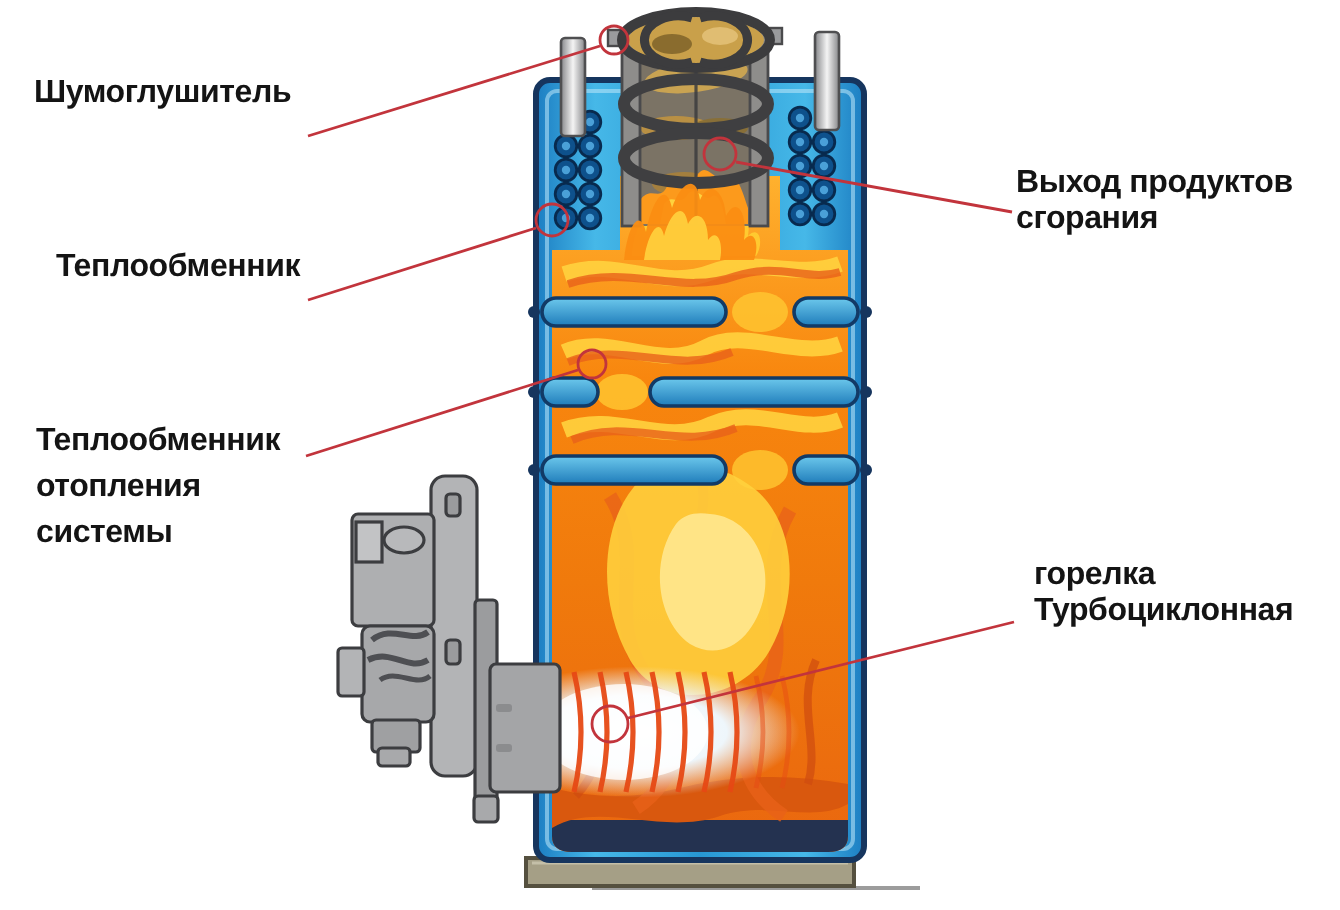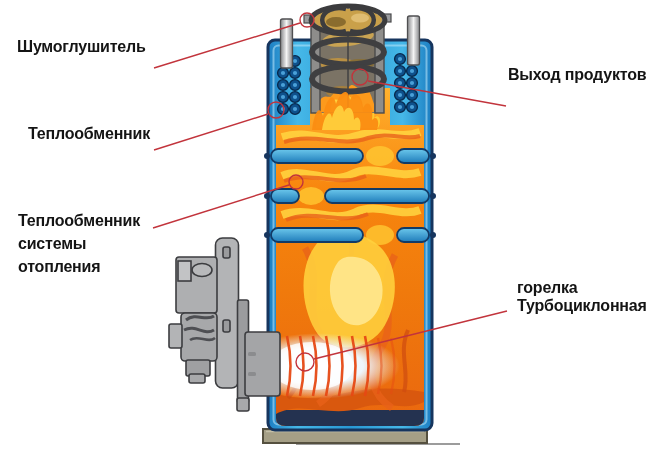--- a/index.html
+++ b/index.html
@@ -9,21 +9,21 @@
   }
   .stage svg{position:absolute;left:0;top:0;}
   .label{
     position:absolute;font-weight:bold;font-size:16px;line-height:21px;
     color:#141414;letter-spacing:-0.2px;white-space:nowrap;
   }
   .label span{display:block;}
   #label-silencer{left:17px;top:36px;}
   #label-dhw{left:28px;top:122px;line-height:23px;}
   #label-heating{left:18px;top:209px;line-height:23px;}
-  #label-exhaust{left:508px;top:66px;line-height:18px;}
+  #label-exhaust{left:508px;top:83px;line-height:18px;}
   #label-burner{left:517px;top:279px;line-height:18px;}
 </style>
 </head>
 <body>
 
 <div class="stage">
 
 <svg width="670" height="455" viewBox="0 0 670 455">
   <defs>
     <linearGradient id="bodyGrad" x1="0" y1="0" x2="1" y2="0">
@@ -239,24 +239,25 @@
 </svg>
 
   <div class="label" id="label-silencer">
     <span>Шумоглушитель</span>
   </div>
   <div class="label" id="label-dhw">
     <span>Теплообменник</span>
   </div>
   <div class="label" id="label-heating">
     <span>Теплообменник</span>
+    <span>отопления</span>
     <span>системы</span>
-    <span>отопления</span>
   </div>
   <div class="label" id="label-exhaust">
     <span>Выход продуктов</span>
+    <span>сгорания</span>
   </div>
   <div class="label" id="label-burner">
     <span>горелка</span>
     <span>Турбоциклонная</span>
   </div>
 
 </div>
 
 </body></html>

